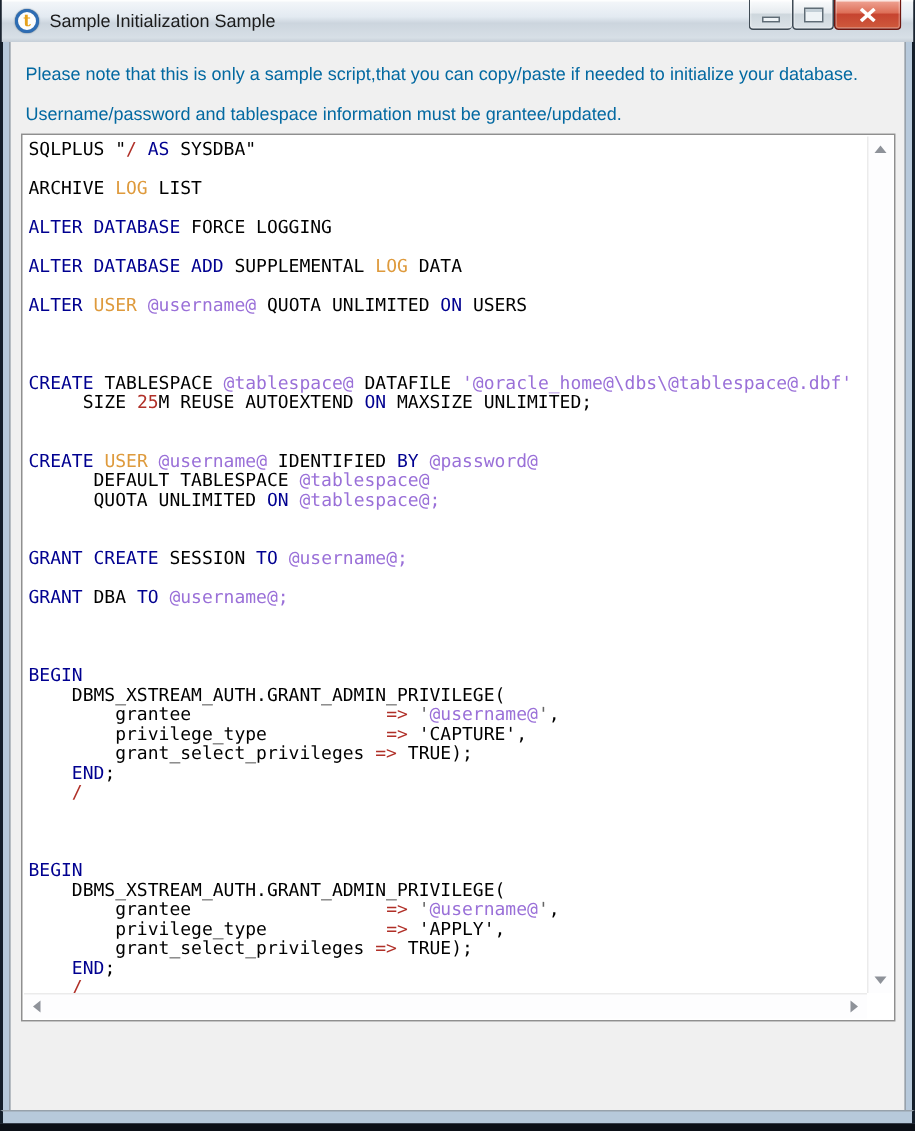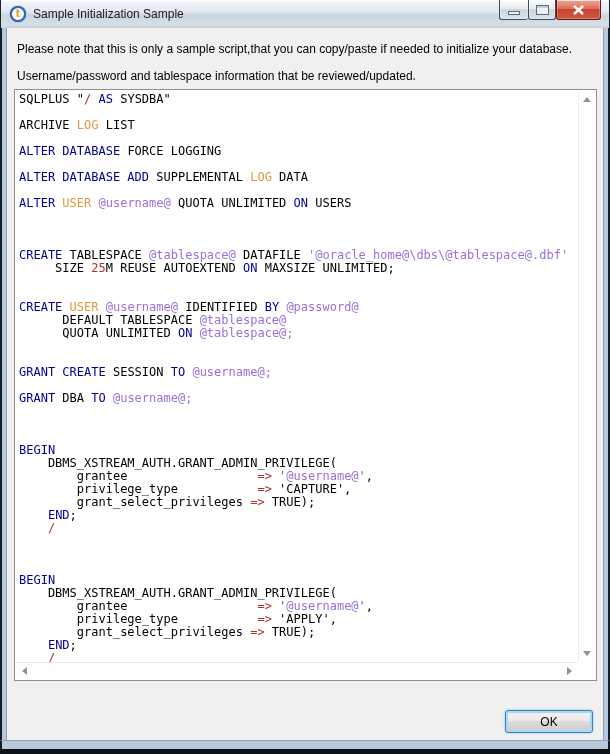--- a/index.html
+++ b/index.html
@@ -36,21 +36,21 @@
     background:#b7c9db; border-left:2px solid #141e2a; border-right:1px solid #97a1ab; }
   .frame-right { position:absolute; right:0; top:28px; bottom:13px; width:7px;
     background:#b7c9db; border-right:2px solid #141e2a; border-left:1px solid #97a1ab; }
   .frame-bottom { position:absolute; left:0; right:0; bottom:5px; height:9px;
     background:#b7c9db; border-left:2px solid #141e2a; border-right:2px solid #141e2a;
     border-top:1px solid #97a1ab; }
   .shadow-strip { position:absolute; left:0; right:0; bottom:0; height:5px; background:#0b0f16; }
 
   
   .content { position:absolute; left:7px; top:28px; width:596px; height:712px; background:#f0f0f0; }
-  .intro { position:absolute; left:10px; font-size:12px; color:#000000; }
+  .intro { position:absolute; left:10px; font-size:12px; color:#0369a1; }
   .intro.l1 { top:14px; }
   .intro.l2 { top:41px; }
 
   
   .textarea { position:absolute; left:7px; top:61px; width:583px; height:592px;
     background:#fff; border:1px solid #8f8f8f; }
   .script { position:absolute; left:1px; top:1px; right:18px; bottom:18px;
     overflow:hidden; padding:2px 0 0 3px;
     font-family:"DejaVu Sans Mono", monospace; font-size:12px; line-height:13px; }
   .script .line { white-space:pre; height:13px; }
@@ -98,32 +98,31 @@
     </div>
   </div>
 
   <div class="frame-left"></div>
   <div class="frame-right"></div>
   <div class="frame-bottom"></div>
   <div class="shadow-strip"></div>
 
   <div class="content">
     <div class="intro l1">Please note that this is only a sample script,that you can copy/paste if needed to initialize your database.</div>
-    <div class="intro l2">Username/password and tablespace information that be reviewed/updated.</div>
+    <div class="intro l2">Username/password and tablespace information must be grantee/updated.</div>
 
     <div class="textarea">
       <pre class="script"><div class="line"><span style="color: rgb(0, 0, 0);">SQLPLUS "</span><span style="color: rgb(176, 48, 40);">/</span><span style="color: rgb(0, 0, 0);"> </span><span style="color: rgb(0, 0, 144);">AS</span><span style="color: rgb(0, 0, 0);"> SYSDBA"</span></div><div class="line"> </div><div class="line"><span style="color: rgb(0, 0, 0);">ARCHIVE </span><span style="color: rgb(222, 154, 60);">LOG</span><span style="color: rgb(0, 0, 0);"> LIST</span></div><div class="line"> </div><div class="line"><span style="color: rgb(0, 0, 144);">ALTER DATABASE</span><span style="color: rgb(0, 0, 0);"> FORCE LOGGING</span></div><div class="line"> </div><div class="line"><span style="color: rgb(0, 0, 144);">ALTER DATABASE ADD</span><span style="color: rgb(0, 0, 0);"> SUPPLEMENTAL </span><span style="color: rgb(222, 154, 60);">LOG</span><span style="color: rgb(0, 0, 0);"> DATA</span></div><div class="line"> </div><div class="line"><span style="color: rgb(0, 0, 144);">ALTER</span><span style="color: rgb(0, 0, 0);"> </span><span style="color: rgb(222, 154, 60);">USER</span><span style="color: rgb(0, 0, 0);"> </span><span style="color: rgb(154, 112, 216);">@username@</span><span style="color: rgb(0, 0, 0);"> QUOTA UNLIMITED </span><span style="color: rgb(0, 0, 144);">ON</span><span style="color: rgb(0, 0, 0);"> USERS</span></div><div class="line"> </div><div class="line"> </div><div class="line"> </div><div class="line"><span style="color: rgb(0, 0, 144);">CREATE</span><span style="color: rgb(0, 0, 0);"> TABLESPACE </span><span style="color: rgb(154, 112, 216);">@tablespace@</span><span style="color: rgb(0, 0, 0);"> DATAFILE </span><span style="color: rgb(154, 112, 216);">'@oracle_home@\dbs\@tablespace@.dbf'</span></div><div class="line"><span style="color: rgb(0, 0, 0);">     SIZE </span><span style="color: rgb(176, 48, 40);">25</span><span style="color: rgb(0, 0, 0);">M REUSE AUTOEXTEND </span><span style="color: rgb(0, 0, 144);">ON</span><span style="color: rgb(0, 0, 0);"> MAXSIZE UNLIMITED;</span></div><div class="line"> </div><div class="line"> </div><div class="line"><span style="color: rgb(0, 0, 144);">CREATE</span><span style="color: rgb(0, 0, 0);"> </span><span style="color: rgb(222, 154, 60);">USER</span><span style="color: rgb(0, 0, 0);"> </span><span style="color: rgb(154, 112, 216);">@username@</span><span style="color: rgb(0, 0, 0);"> IDENTIFIED </span><span style="color: rgb(0, 0, 144);">BY</span><span style="color: rgb(0, 0, 0);"> </span><span style="color: rgb(154, 112, 216);">@password@</span></div><div class="line"><span style="color: rgb(0, 0, 0);">      DEFAULT TABLESPACE </span><span style="color: rgb(154, 112, 216);">@tablespace@</span></div><div class="line"><span style="color: rgb(0, 0, 0);">      QUOTA UNLIMITED </span><span style="color: rgb(0, 0, 144);">ON</span><span style="color: rgb(0, 0, 0);"> </span><span style="color: rgb(154, 112, 216);">@tablespace@;</span></div><div class="line"> </div><div class="line"> </div><div class="line"><span style="color: rgb(0, 0, 144);">GRANT CREATE</span><span style="color: rgb(0, 0, 0);"> SESSION </span><span style="color: rgb(0, 0, 144);">TO</span><span style="color: rgb(0, 0, 0);"> </span><span style="color: rgb(154, 112, 216);">@username@;</span></div><div class="line"> </div><div class="line"><span style="color: rgb(0, 0, 144);">GRANT</span><span style="color: rgb(0, 0, 0);"> DBA </span><span style="color: rgb(0, 0, 144);">TO</span><span style="color: rgb(0, 0, 0);"> </span><span style="color: rgb(154, 112, 216);">@username@;</span></div><div class="line"> </div><div class="line"> </div><div class="line"> </div><div class="line"><span style="color: rgb(0, 0, 144);">BEGIN</span></div><div class="line"><span style="color: rgb(0, 0, 0);">    DBMS_XSTREAM_AUTH.GRANT_ADMIN_PRIVILEGE(</span></div><div class="line"><span style="color: rgb(0, 0, 0);">        grantee                  </span><span style="color: rgb(176, 48, 40);">=&gt;</span><span style="color: rgb(0, 0, 0);"> </span><span style="color: rgb(102, 102, 102);">'</span><span style="color: rgb(154, 112, 216);">@username@</span><span style="color: rgb(102, 102, 102);">'</span><span style="color: rgb(0, 0, 0);">,</span></div><div class="line"><span style="color: rgb(0, 0, 0);">        privilege_type           </span><span style="color: rgb(176, 48, 40);">=&gt;</span><span style="color: rgb(0, 0, 0);"> 'CAPTURE',</span></div><div class="line"><span style="color: rgb(0, 0, 0);">        grant_select_privileges </span><span style="color: rgb(176, 48, 40);">=&gt;</span><span style="color: rgb(0, 0, 0);"> TRUE);</span></div><div class="line"><span style="color: rgb(0, 0, 0);">    </span><span style="color: rgb(0, 0, 144);">END</span><span style="color: rgb(0, 0, 0);">;</span></div><div class="line"><span style="color: rgb(0, 0, 0);">    </span><span style="color: rgb(176, 48, 40);">/</span></div><div class="line"> </div><div class="line"> </div><div class="line"> </div><div class="line"><span style="color: rgb(0, 0, 144);">BEGIN</span></div><div class="line"><span style="color: rgb(0, 0, 0);">    DBMS_XSTREAM_AUTH.GRANT_ADMIN_PRIVILEGE(</span></div><div class="line"><span style="color: rgb(0, 0, 0);">        grantee                  </span><span style="color: rgb(176, 48, 40);">=&gt;</span><span style="color: rgb(0, 0, 0);"> </span><span style="color: rgb(102, 102, 102);">'</span><span style="color: rgb(154, 112, 216);">@username@</span><span style="color: rgb(102, 102, 102);">'</span><span style="color: rgb(0, 0, 0);">,</span></div><div class="line"><span style="color: rgb(0, 0, 0);">        privilege_type           </span><span style="color: rgb(176, 48, 40);">=&gt;</span><span style="color: rgb(0, 0, 0);"> 'APPLY',</span></div><div class="line"><span style="color: rgb(0, 0, 0);">        grant_select_privileges </span><span style="color: rgb(176, 48, 40);">=&gt;</span><span style="color: rgb(0, 0, 0);"> TRUE);</span></div><div class="line"><span style="color: rgb(0, 0, 0);">    </span><span style="color: rgb(0, 0, 144);">END</span><span style="color: rgb(0, 0, 0);">;</span></div><div class="line"><span style="color: rgb(0, 0, 0);">    </span><span style="color: rgb(176, 48, 40);">/</span></div></pre>
 
       <div class="vscroll">
         <div class="tri up"></div>
         <div class="tri down"></div>
       </div>
       <div class="hscroll">
         <div class="tri left"></div>
         <div class="tri right"></div>
       </div>
       <div class="corner"></div>
     </div>
 
-    <button type="button" class="ok-btn">OK</button>
   </div>
 
 </div>
 
 </body></html>

